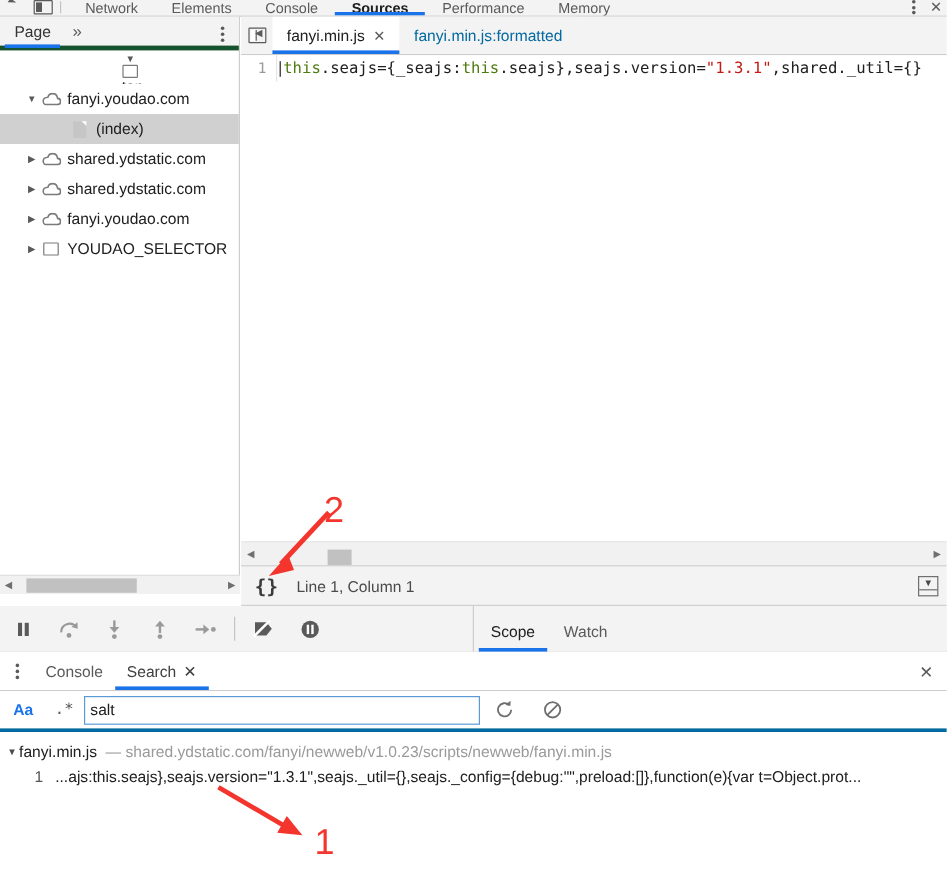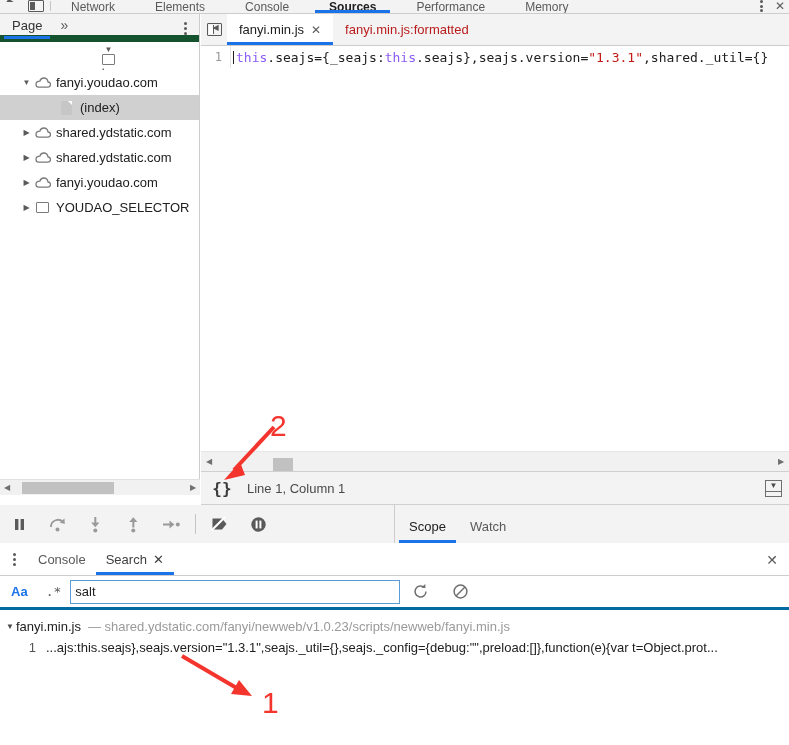--- a/index.html
+++ b/index.html
@@ -30,42 +30,42 @@
   }
   .dt-cursor {
     width: 14px; height: 12px; margin-bottom: 1px; position: relative;
   }
   .dt-cursor::before{
     content:""; position:absolute; left:3px; top:0px; width:0; height:0;
     border-left:6px solid #5a5a5a; border-bottom:4px solid transparent; border-top:0;
     transform: rotate(35deg);
   }
   .dt-divider { width:1px; height:10px; background:#c4c4c4; margin:0 6px 2px 6px; }
-  .dt-tabs { display: flex; align-items: flex-end; height: 14px; gap: 12px; }
+  .dt-tabs { display: flex; align-items: flex-end; height: 14px; }
   .dt-tab {
     padding: 0 14px; height: 14px; line-height: 16px; font-size: 12px;
     color: #5a5a5a; white-space: nowrap; position: relative;
   }
   .dt-tab.active { color: #202020; font-weight: bold; }
   .dt-tab.active::after {
     content: ""; position: absolute; left: 0; right: 0; bottom: 0; height: 3px; background: #1a73e8;
   }
   .dt-right { margin-left: auto; display: flex; align-items: flex-end; height:14px; padding-right: 4px; gap: 12px;}
   .dt-dots-v { width: 3px; height: 12px; position: relative; margin-bottom:1px;}
   .dt-dots-v span { position: absolute; left: 0; width: 3px; height: 3px; border-radius: 50%; background: #5a5a5a; }
   .dt-dots-v span:nth-child(1){top:0px;} .dt-dots-v span:nth-child(2){top:4.5px;} .dt-dots-v span:nth-child(3){top:9px;}
   .dt-x { font-size: 12px; color:#5a5a5a; line-height:13px;}
 
   
   .nav-pane {
     position: absolute; left: 0; top: 14px; width: 200px; height: 481px;
     background: #ffffff; border-right: 1px solid #cdcdcd;
   }
   .nav-header {
-    height: 28px; background: #f3f3f3; border-bottom: 7px solid #14532d;
+    height: 28px; background: #f3f3f3; border-bottom: 4px solid #14532d;
     display: flex; align-items: center; position: relative;
   }
   .nav-tab {
     padding: 0 12px; height: 28px; line-height: 30px; font-size: 13px; color: #333;
     position: relative;
   }
   .nav-tab.active::after {
     content:""; position:absolute; left:4px; right:4px; bottom:0; height:3px; background:#1a73e8;
   }
   .nav-more { font-size: 14px; color: #5a5a5a; padding: 0 6px; letter-spacing:-1px; }
@@ -122,21 +122,21 @@
     display: flex; align-items: stretch;
   }
   .panel-toggle {
     width: 26px; display: flex; align-items: center; justify-content: center;
   }
   .pt-box { width: 15px; height: 13px; border: 1.6px solid #5a5a5a; border-radius:1px; position: relative; display:flex; align-items:center;}
   .pt-box::before{ content:""; position:absolute; left:1px; top:1px; bottom:1px; width:4px; background:#ffffff; border-right:1.5px solid #5a5a5a;}
   .pt-box::after{ content:"\25C0"; position:absolute; left:5px; top:-1px; font-size:8px; color:#5a5a5a;}
   .ed-tab {
     display: flex; align-items: center; gap: 7px; padding: 0 12px; font-size: 13px;
-    color: #b91c1c; position: relative; background: #f3f3f3;
+    color: #0369a1; position: relative; background: #f3f3f3;
   }
   .ed-tab.active { background: #ffffff; color: #202020; }
   .ed-tab.active::after {
     content:""; position:absolute; left:0; right:0; bottom:0; height:3px; background:#1a73e8;
   }
   .ed-close { font-size: 12px; color: #5a5a5a; }
 
   .code-area { position: relative; height: 405px; background: #ffffff; overflow: hidden; }
   .code-line { display: flex; height: 22px; align-items: center; }
   .gutter {
@@ -144,21 +144,21 @@
     font-family: "DejaVu Sans Mono", monospace; font-size: 12px;
     border-right: 1px solid #e4e4e4; height: 22px; line-height: 22px;
   }
   .code-text {
     font-family: "DejaVu Sans Mono", monospace; font-size: 13px; white-space: pre;
     padding-left: 5px; position: relative; color: #202020;
   }
   .code-text::before{
     content:""; position:absolute; left:2px; top:1px; bottom:1px; width:1px; background:#202020;
   }
-  .tk-kw { color: #8b5cf6; }
+  .tk-kw { color: #4d7c0f; }
   .tk-str { color: #c41a16; }
   .tk-plain { color: #202020; }
 
   
   .ed-scroll {
     position: absolute; left: 201px; top: 451px; width: 588px; height: 20px;
     background: #f1f1f1; border-top: 1px solid #e6e6e6; display: flex; align-items: center;
   }
   .ed-scroll .scroll-arrow{ width: 16px; }
   .ed-thumb { position: absolute; left: 56px; top: 4px; width: 20px; height: 14px; background: #c1c1c1; }

